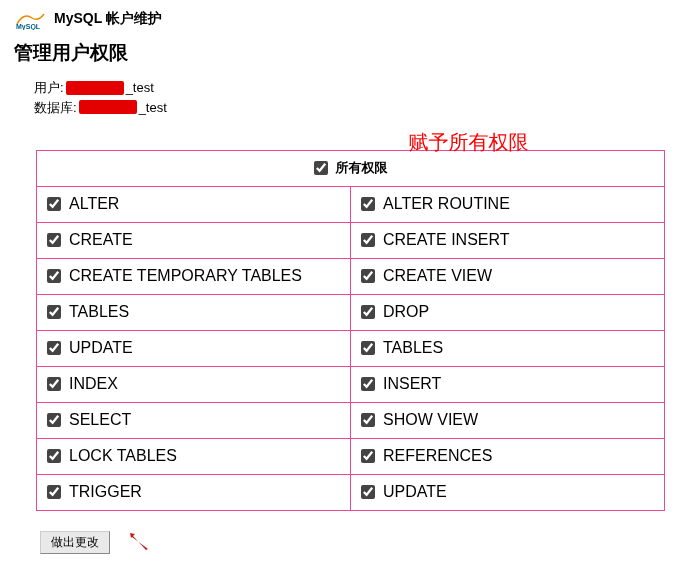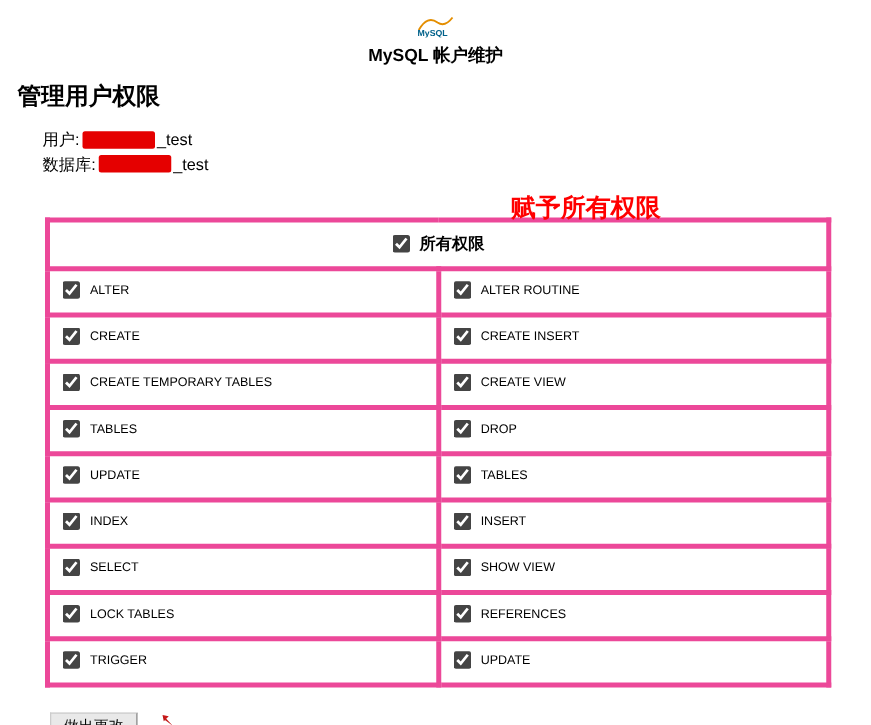--- a/index.html
+++ b/index.html
@@ -3,21 +3,21 @@
   <meta charset="utf-8">
   <style>
     * { box-sizing: border-box; margin: 0; padding: 0; }
     body {
       font-family: Arial, "Microsoft YaHei", sans-serif;
       font-size: 13px;
       background: #fff;
       padding: 8px 14px;
       width: 697px;
     }
-    .header-row { display: flex; align-items: center; gap: 6px; margin-bottom: 10px; flex-direction: column; }
+    .header-row { display: flex; align-items: center; gap: 6px; margin-bottom: 10px; }
     .mysql-logo {
       width: 34px; height: 22px;
       display: inline-flex; align-items: center; justify-content: center;
     }
     .page-title { font-weight: bold; font-size: 14px; color: #000; }
     .subtitle { font-weight: bold; color: #000; margin-bottom: 12px; font-size: 19px; }
     .info-block { margin: 6px 0 12px 20px; line-height: 1.5; }
     .info-row { display: flex; align-items: center; }
     .redacted {
       display: inline-block;
@@ -25,41 +25,40 @@
       width: 58px; height: 14px;
       margin: 0 2px;
       border-radius: 2px;
     }
     .annotation {
       color: #ff0000;
       font-size: 20px;
       text-align: center;
       margin: 8px 0 -6px 240px;
       font-family: "SimSun", serif;
-      font-weight: bold;
     }
     .priv-container { margin: 0 18px 20px 22px; }
     table.priv-table {
       width: 100%;
       border-collapse: collapse;
       border: 1px solid #bcbcbc;
     }
     table.priv-table td {
-      border: 4px solid #ec4899;
+      border: 1px solid #ec4899;
       padding: 8px 10px;
       vertical-align: middle;
       width: 50%;
     }
     table.priv-table td.header-cell {
       text-align: center;
       font-weight: bold;
       padding: 8px;
     }
     .cb-wrap { display: inline-flex; align-items: center; gap: 8px; }
-    .cb-wrap span { font-size: 10px; }
+    .cb-wrap span { font-size: 16px; }
     .header-cell .cb-wrap { justify-content: center; }
     .header-cell .cb-wrap span { font-size: 13px; font-weight: bold; }
     input[type="checkbox"] { width: 14px; height: 14px; accent-color: #444; }
     .btn-row { margin: 14px 0 16px 26px; display: flex; align-items: flex-start; gap: 18px; }
     button.submit {
       font-size: 12px;
       padding: 2px 10px;
       border: 1px solid #888;
       border-top-color: #ccc;
       border-left-color: #ccc;

